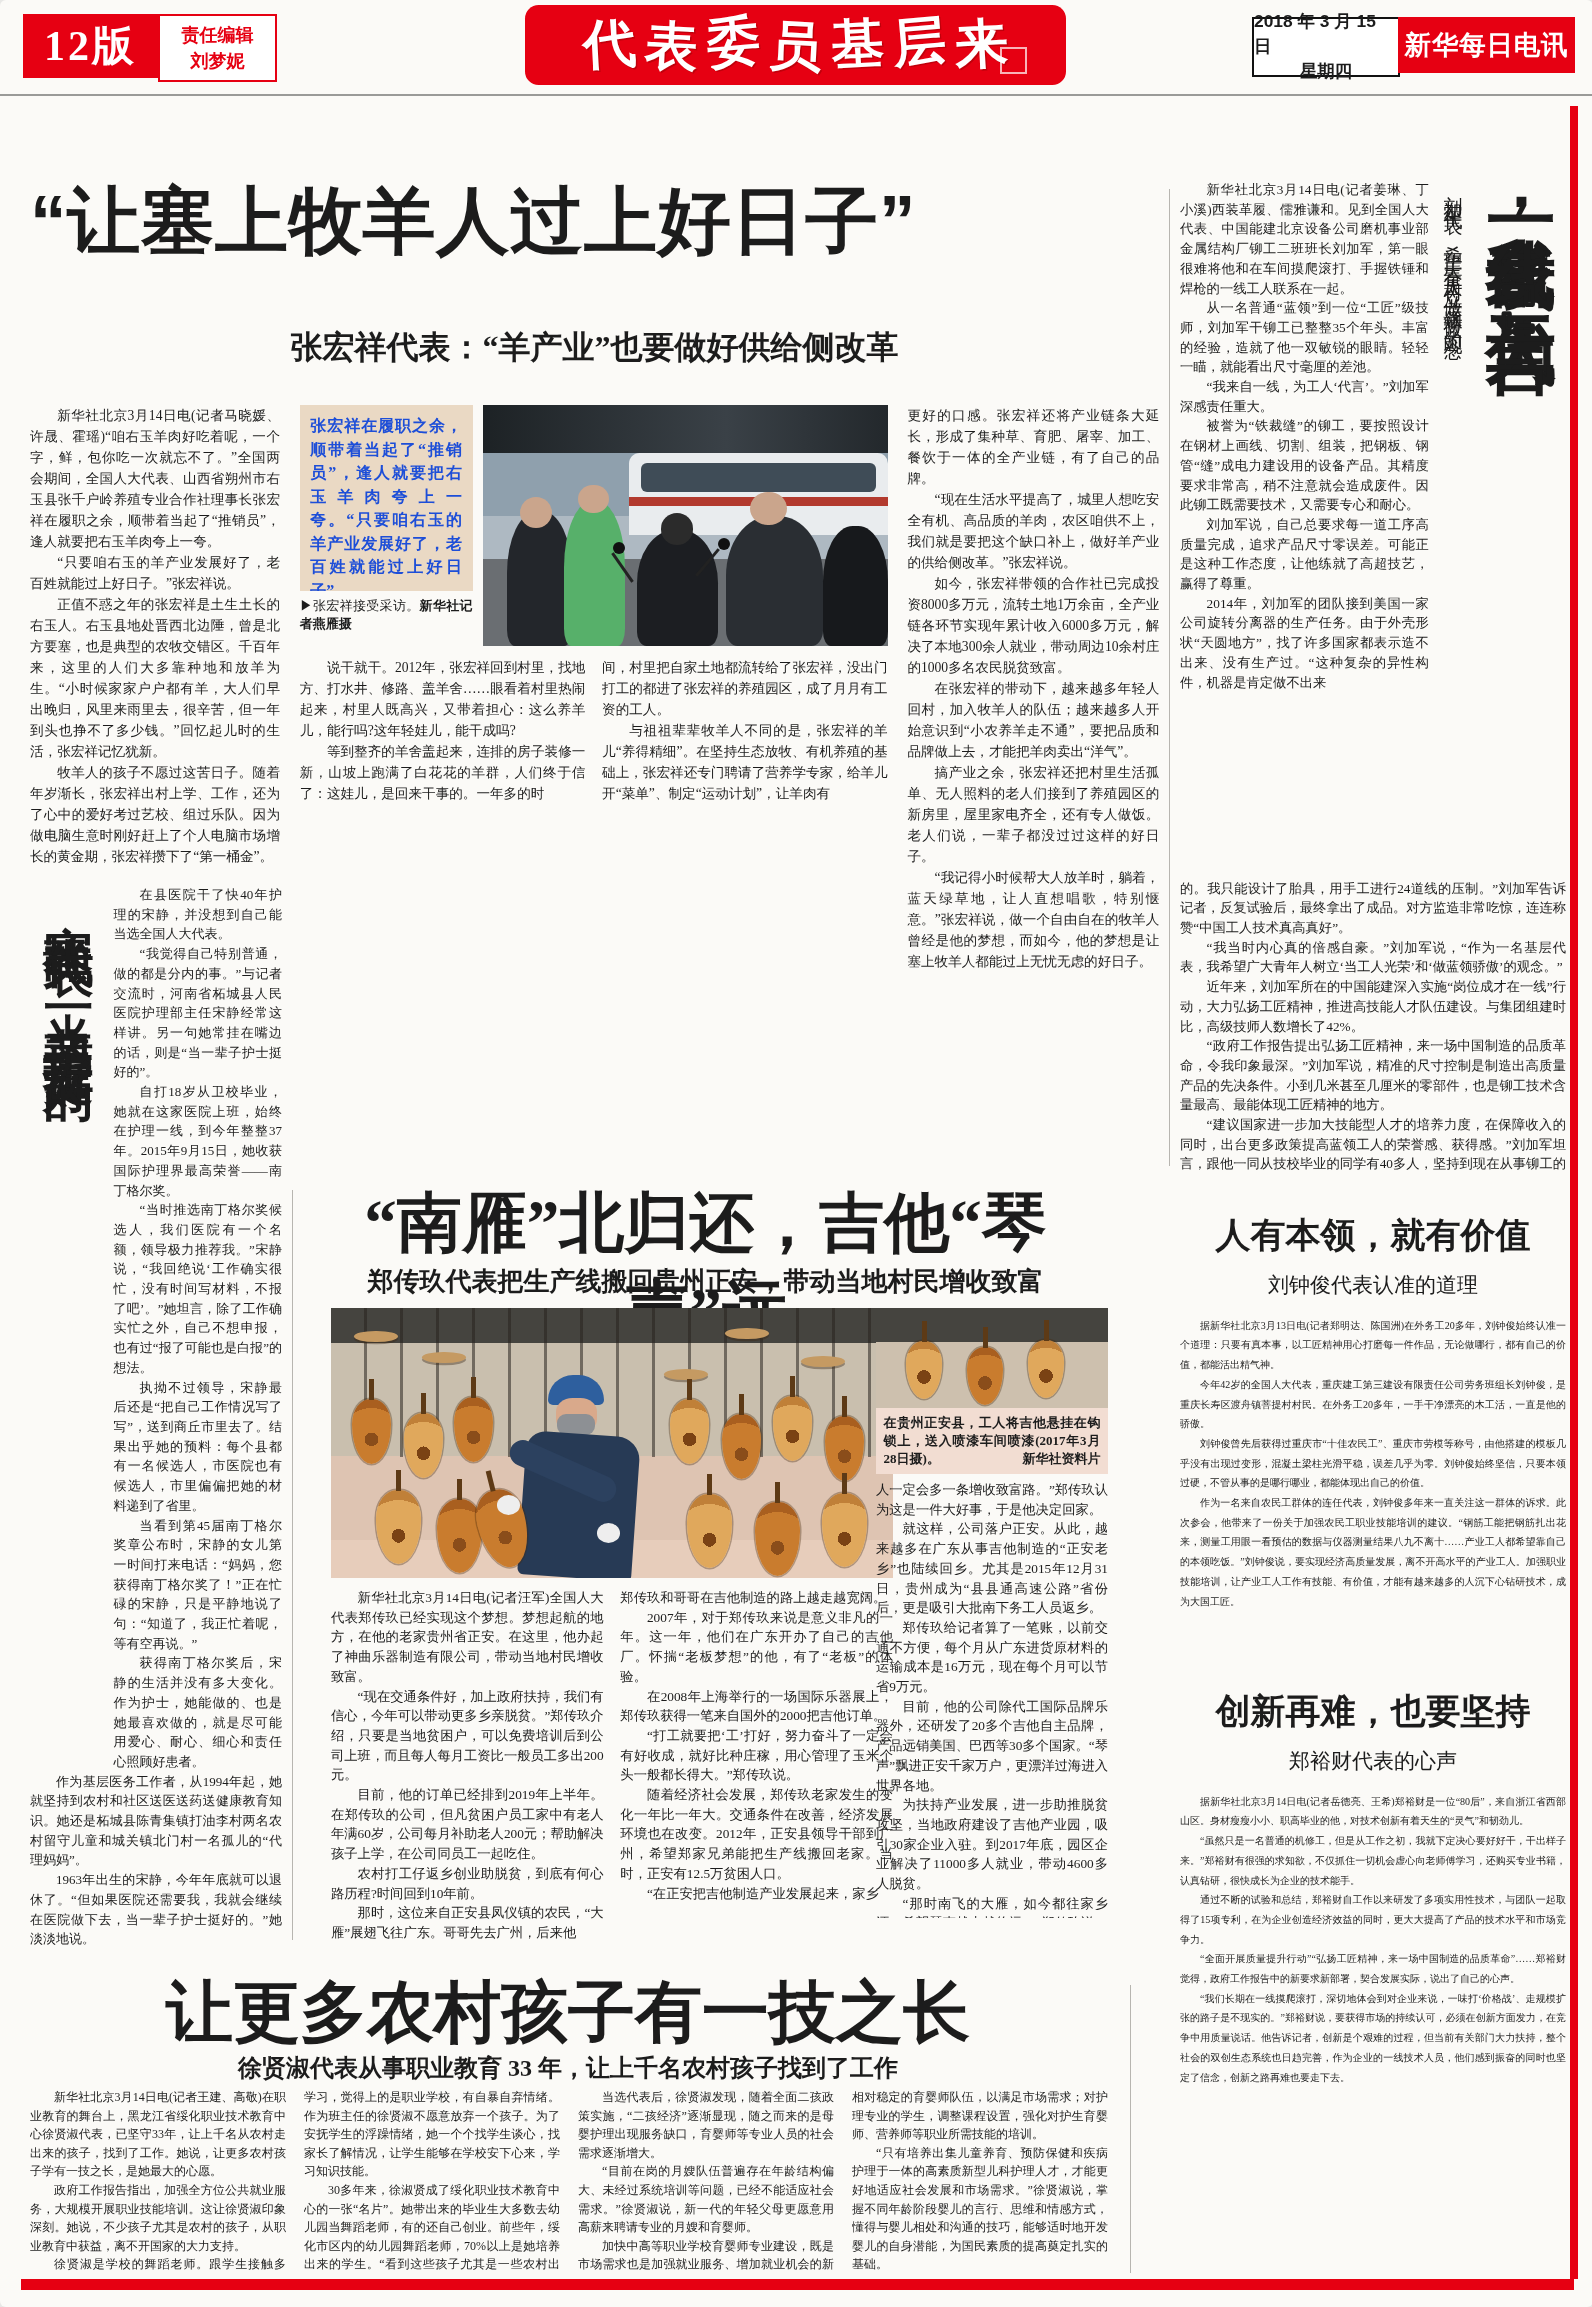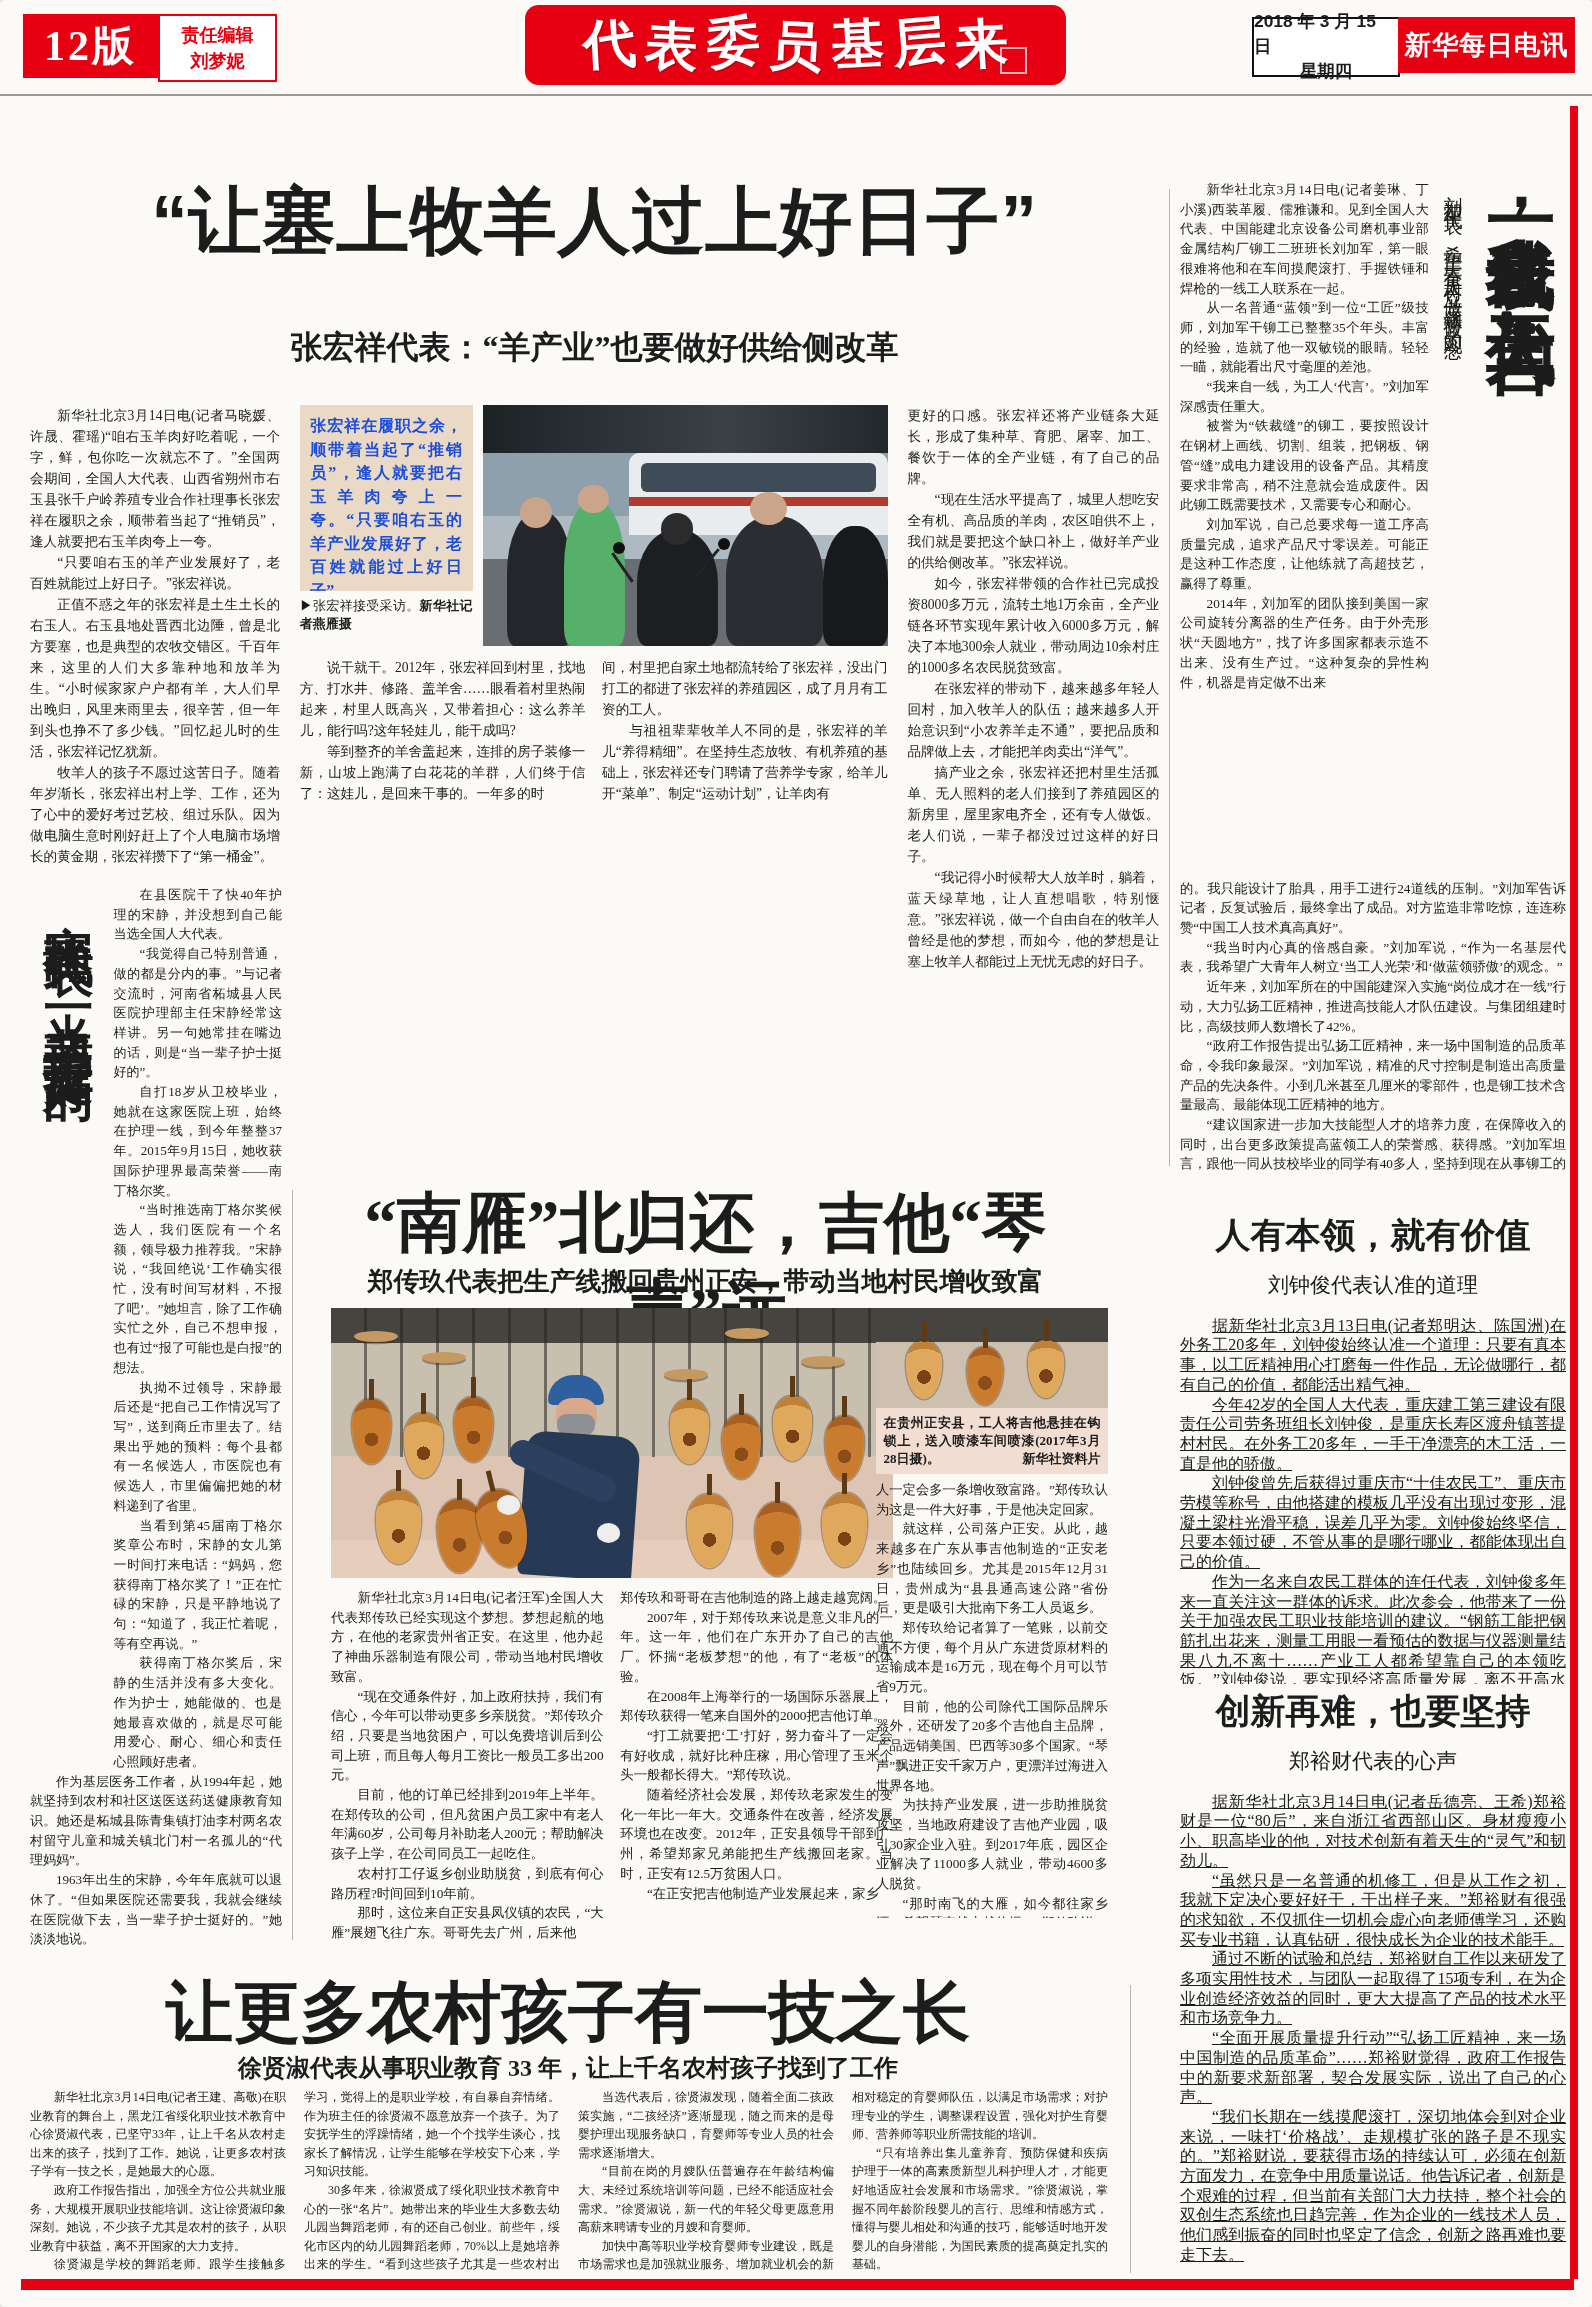--- a/index.html
+++ b/index.html
@@ -26,21 +26,21 @@
          display:flex;align-items:center;justify-content:center;color:#fff;font-weight:bold;font-size:26.5px;
          font-family:"Liberation Serif",serif;letter-spacing:0.8px;}
   .mast-rule{position:absolute;left:0;top:94px;width:1593px;height:1.5px;background:#9a9a98;}
   .right-red-rule{position:absolute;left:1570px;top:106px;width:7.6px;height:2173px;background:var(--red);}
   .bottom-red-bar{position:absolute;left:21px;top:2279px;width:1553px;height:11.4px;background:var(--red);}
   
   .cols p, .tcol p, .flow p{margin:0;text-indent:2em;text-align:justify;}
   .cols p.cont,.tcol p.cont,.flow p.cont{text-indent:0;}
   .tcol{overflow:hidden;}
   
-  .main-head{position:absolute;left:30px;top:173px;width:1129px;text-align:center;
+  .main-head{position:absolute;left:30px;top:173px;width:1129px;
        font-family:"Liberation Sans",sans-serif;font-weight:900;font-size:73px;letter-spacing:0.8px;}
   .main-sub{position:absolute;left:30px;top:326px;width:1129px;text-align:center;font-size:32px;font-weight:600;}
   .main-body{position:absolute;left:30px;top:405px;width:1130px;height:733px;display:flex;gap:19.7px;}
   .main-c1{width:250px;font-size:13.6px;line-height:21px;}
   .main-mid{width:588px;display:flex;flex-direction:column;}
   .mid-top{display:flex;gap:10.6px;height:241px;}
   .quote-col{width:173px;display:flex;flex-direction:column;}
   .quote-box{background:#ead9c4;color:#1d4ed8;font-weight:bold;font-size:16px;line-height:23.5px;
        padding:9px 10.6px;text-align:justify;flex:0 0 auto;height:168px;overflow:hidden;}
   .quote-cap{font-size:13px;line-height:18px;margin-top:6px;text-align:justify;}
@@ -99,21 +99,21 @@
   .photo2-ext{position:relative;width:232px;height:100px;background:linear-gradient(#45443f 0 34%,#cdc0ae 34% 100%);overflow:hidden;}
   .gt-caption{background:#f2ddd2;padding:6px 7.6px;font-size:13px;line-height:18px;font-weight:bold;text-align:justify;}
   .gt-caption .credit{font-family:"Liberation Sans",sans-serif;float:right;}
   .gt-colC{margin-top:6px;height:438px;font-size:13.3px;line-height:19.7px;overflow:hidden;}
   .gt-bottom{position:absolute;left:0;top:280px;width:562px;height:365px;display:flex;gap:16.7px;}
   .gt-colA,.gt-colB{width:273px;font-size:13.3px;line-height:19.7px;overflow:hidden;}
   
   .box-art{position:absolute;left:1180px;width:386px;}
   .ba-head{text-align:center;font-family:"Liberation Sans",sans-serif;font-weight:900;font-size:35px;margin:0 0 12px;}
   .ba-sub{text-align:center;font-size:21px;margin:0 0 16.7px;}
-  .ba-body{font-size:16px;line-height:19.7px;overflow:hidden;text-decoration:underline;}
+  .ba-body{font-size:10px;line-height:19.7px;overflow:hidden;}
   
   .bt-head{position:absolute;left:30px;top:1967px;width:1076px;text-align:center;
        font-family:"Liberation Sans",sans-serif;font-weight:900;font-size:67px;}
   .bt-sub{position:absolute;left:30px;top:2052px;width:1076px;text-align:center;font-size:24px;font-weight:600;}
   .bt-cols{position:absolute;left:30px;top:2088px;width:1079px;height:188px;display:flex;gap:18px;}
   .bt-col{width:256px;font-size:12px;line-height:18.6px;overflow:hidden;}
   .vrule{position:absolute;width:0.8px;background:#b7b5b0;}
 </style>
 </head>
 <body>

